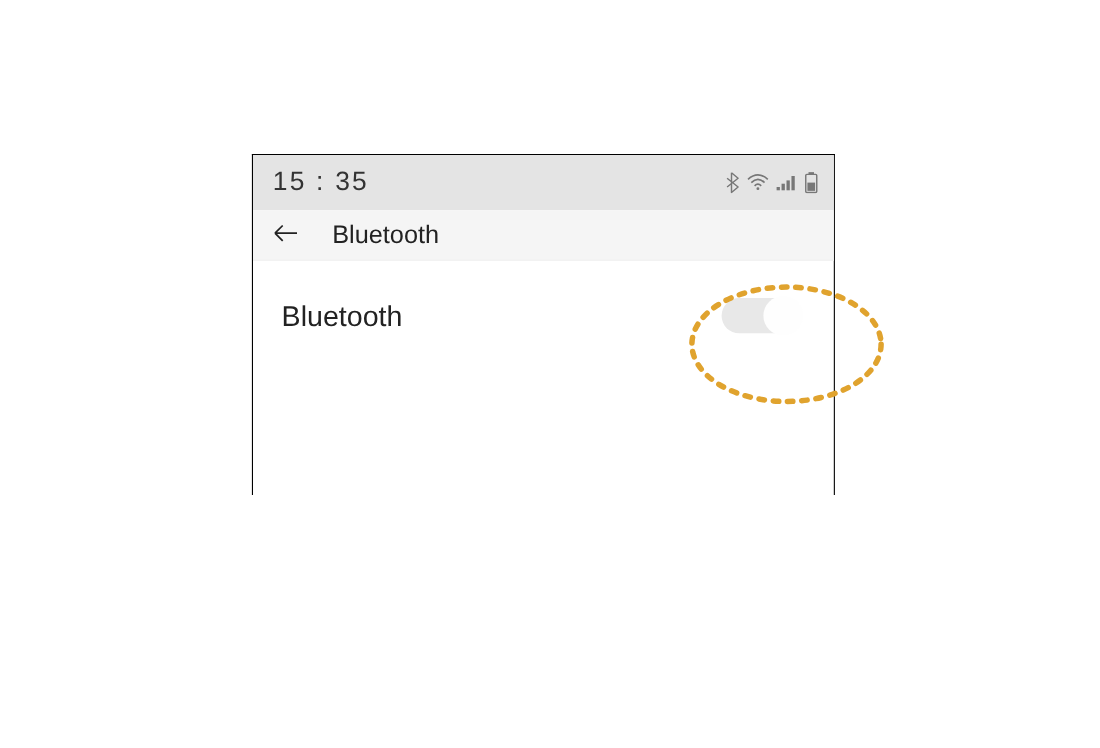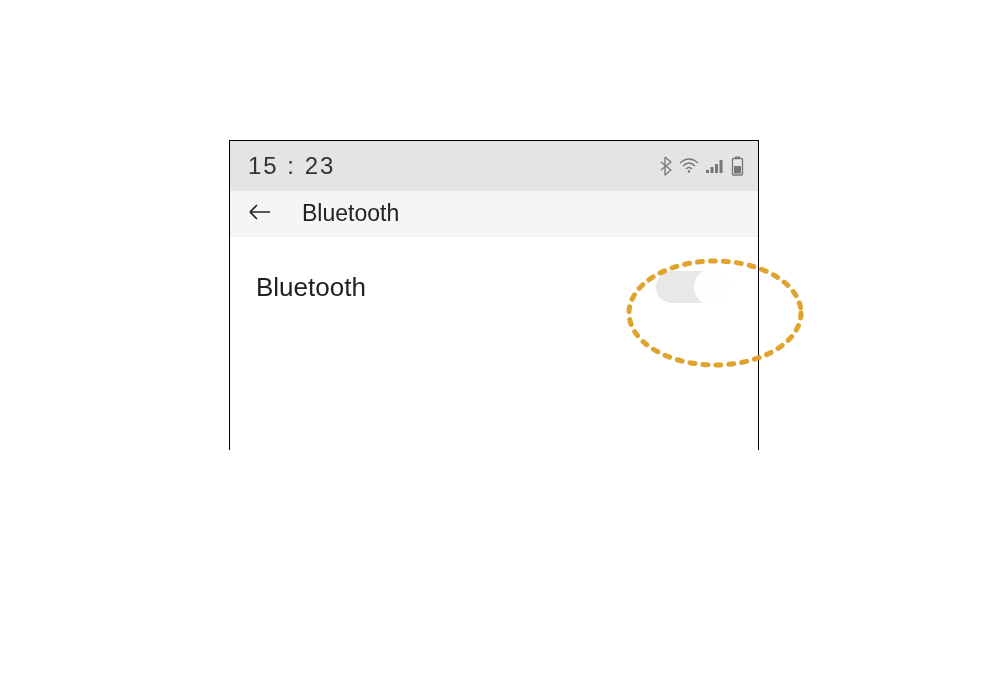--- a/index.html
+++ b/index.html
@@ -104,21 +104,21 @@
       height: 120px;
       pointer-events: none;
     }
   </style>
 </head>
 <body>
 
 <div class="device-frame">
 
   <div class="status-bar">
-    <span class="status-time">15 : 23</span>
+    <span class="status-time">15 : 35</span>
     <span class="status-icons">
       <span class="icon">
         <svg width="14" height="20" viewBox="0 0 14 20">
           <path d="M6 1 L6 19 L12 14 L2 6 M6 1 L12 6 L2 14" stroke="#777" stroke-width="1.3" fill="none" stroke-linejoin="round"></path>
         </svg>
       </span>
       <span class="icon">
         <svg width="20" height="16" viewBox="0 0 20 16">
           <path d="M1 5 Q10 -3 19 5" stroke="#777" stroke-width="1.5" fill="none"></path>
           <path d="M4 8 Q10 2 16 8" stroke="#777" stroke-width="1.5" fill="none"></path>

